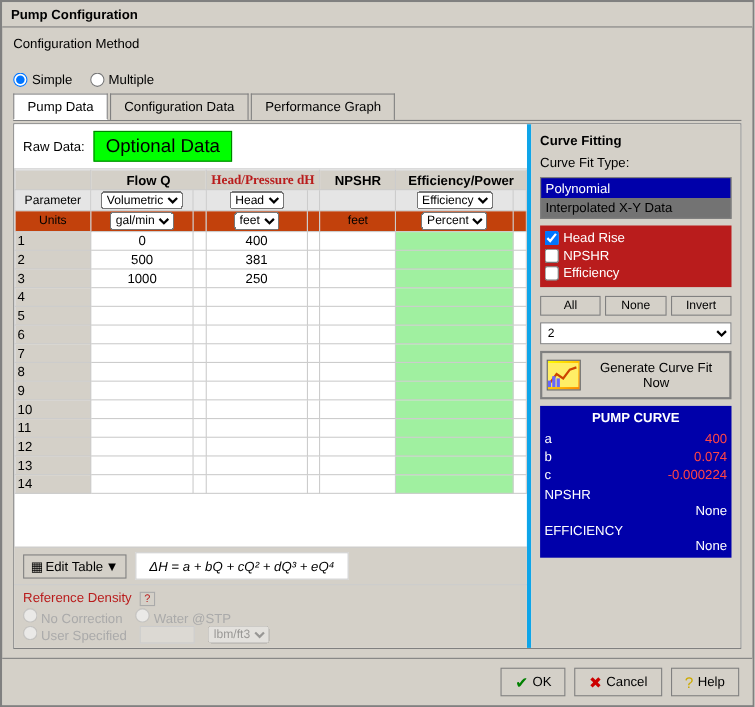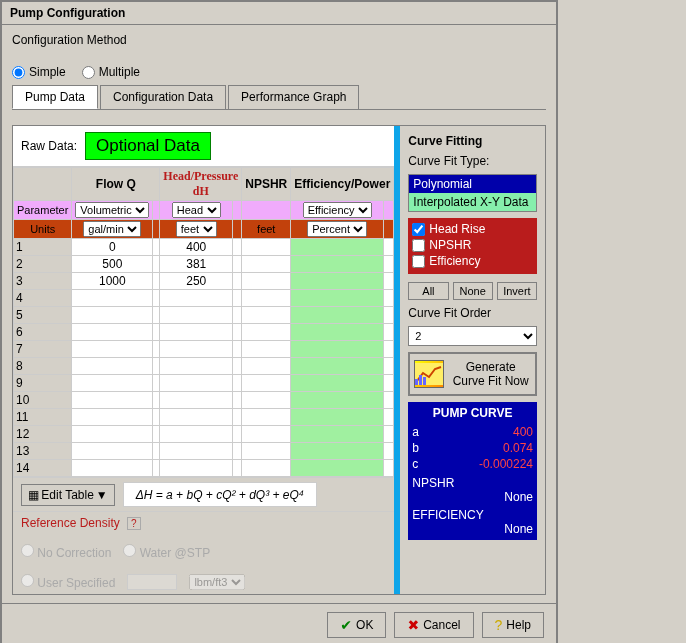--- a/index.html
+++ b/index.html
@@ -1,47 +1,47 @@
 <!DOCTYPE html>
 <html><head>
   <meta charset="utf-8">
   <style>
     * { box-sizing: border-box; margin: 0; padding: 0; font-family: 'Segoe UI', Tahoma, Arial, sans-serif; font-size: 12px; }
     body { background: #d4d0c8; width: 686px; height: 643px; overflow: hidden; }
-    .window { width: 558px; height: 643px; background: #d4d0c8; border: 2px solid #808080; display: flex; flex-direction: column; }
+    .window { width: 686px; height: 643px; background: #d4d0c8; border: 2px solid #808080; display: flex; flex-direction: column; }
     .title-bar { background: #d4d0c8; padding: 4px 8px; font-weight: bold; font-size: 12px; border-bottom: 1px solid #808080; }
     .content { padding: 8px 10px; display: flex; flex-direction: column; flex: 1; }
     .config-method { margin-bottom: 6px; }
     .config-method label { font-size: 12px; margin-top: 16px; }
     .radio-group { display: flex; gap: 16px; margin-top: 2px; align-items: center; }
     .radio-group label { display: flex; align-items: center; gap: 4px; }
-    .tabs { display: flex; border-bottom: 1px solid #808080; margin-bottom: 15px; }
+    .tabs { display: flex; border-bottom: 1px solid #808080; margin-bottom: 2px; }
     .tab { padding: 4px 12px; border: 1px solid #808080; border-bottom: none; background: #d4d0c8; cursor: pointer; margin-right: 2px; font-size: 12px; }
     .tab.active { background: #ffffff; border-bottom: 1px solid #ffffff; z-index: 1; position: relative; }
     .main-area { display: flex; flex: 1; border: 1px solid #808080; background: #ffffff; margin-top: 0; }
-    .left-panel { flex: 1; display: flex; flex-direction: column; border-right: 6px solid #0ea5e9; }
+    .left-panel { flex: 1; display: flex; flex-direction: column; border-right: 4px solid #0ea5e9; }
     .raw-data-header { display: flex; align-items: center; padding: 6px 8px; background: #ffffff; gap: 8px; }
     .optional-data-btn { background: #00ff00; border: 1px solid #008000; padding: 3px 10px; font-size: 17px; cursor: pointer; }
     .table-container { flex: 1; overflow-y: auto; border-top: 1px solid #ccc; }
     table { width: 100%; border-collapse: collapse; font-size: 11px; }
     table th, table td { border: 1px solid #ccc; padding: 1px 3px; text-align: center; }
     .header-group th { background: #d4d0c8; font-weight: bold; }
-    .param-row td { background: #f0abfc; font-size: 11px; }
+    .param-row td { background: #e5e5e5; font-size: 11px; }
     .units-row td { background: #c2410c; font-size: 11px; margin-left: 40px; }
     .data-row td { background: #ffffff; }
     .data-row td.green { background: #a0f0a0; }
     .data-row td.param-label { background: #d4d0c8; text-align: left; padding-left: 2px; }
     .bottom-bar { display: flex; align-items: center; padding: 4px 8px; border-top: 1px solid #ccc; background: #d4d0c8; gap: 8px; }
     .edit-table-btn { display: flex; align-items: center; gap: 2px; background: #d4d0c8; border: 1px solid #808080; padding: 3px 6px; cursor: pointer; }
     .formula { font-size: 13px; font-style: italic; padding: 4px 12px; background: #ffffff; border: 1px solid #ccc; }
     .ref-density { padding: 4px 8px; background: #d4d0c8; border-top: 1px solid #ccc; }
     .ref-density-label { color: #b91c1c; margin-bottom: 3px; }
-    .ref-row { display: flex; gap: 12px; margin-top: 14px; }
+    .ref-row { display: flex; gap: 12px; margin-top: 0; }
     .right-panel { width: 190px; background: #d4d0c8; display: flex; flex-direction: column; padding: 8px; gap: 6px; }
-    .curve-type-list { border: 1px solid #808080; background: #86efac; }
+    .curve-type-list { border: 1px solid #808080; background: #737373; }
     .curve-type-item { padding: 2px 4px; cursor: pointer; }
     .curve-type-item.selected { background: #0000aa; color: #ffffff; }
     .curve-checks { background: #b91c1c; padding: 4px; }
     .check-item { display: flex; align-items: center; gap: 4px; color: #ffffff; margin-bottom: 2px; }
     .check-item input[type=checkbox] { margin: 0; }
     .curve-buttons { display: flex; gap: 4px; margin-top: 2px; }
     .curve-btn { flex: 1; background: #d4d0c8; border: 1px solid #808080; padding: 2px 4px; cursor: pointer; font-size: 11px; text-align: center; }
     .curve-fit-order-select { width: 100%; border: 1px solid #808080; padding: 2px; background: #ffffff; }
     .generate-btn { background: #d4d0c8; border: 2px solid #808080; padding: 6px 4px; cursor: pointer; display: flex; align-items: center; gap: 6px; font-size: 12px; }
     .gen-icon { width: 32px; height: 28px; background: linear-gradient(135deg, #ffff00, #ff8800); border: 1px solid #666; display: flex; align-items: center; justify-content: center; font-size: 10px; color: #000; }
@@ -364,21 +364,20 @@
             <span>Efficiency</span>
           </div>
         </div>
 
         <div class="curve-buttons">
           <button class="curve-btn">All</button>
           <button class="curve-btn">None</button>
           <button class="curve-btn">Invert</button>
         </div>
 
-        <div>Curve Fit Order</div>
         <select class="curve-fit-order-select">
           <option>2</option>
           <option>3</option>
           <option>4</option>
         </select>
 
         <button class="generate-btn">
           <div class="gen-icon">
             <svg width="28" height="22">
               <rect x="0" y="0" width="28" height="22" fill="#ffee66"></rect>

